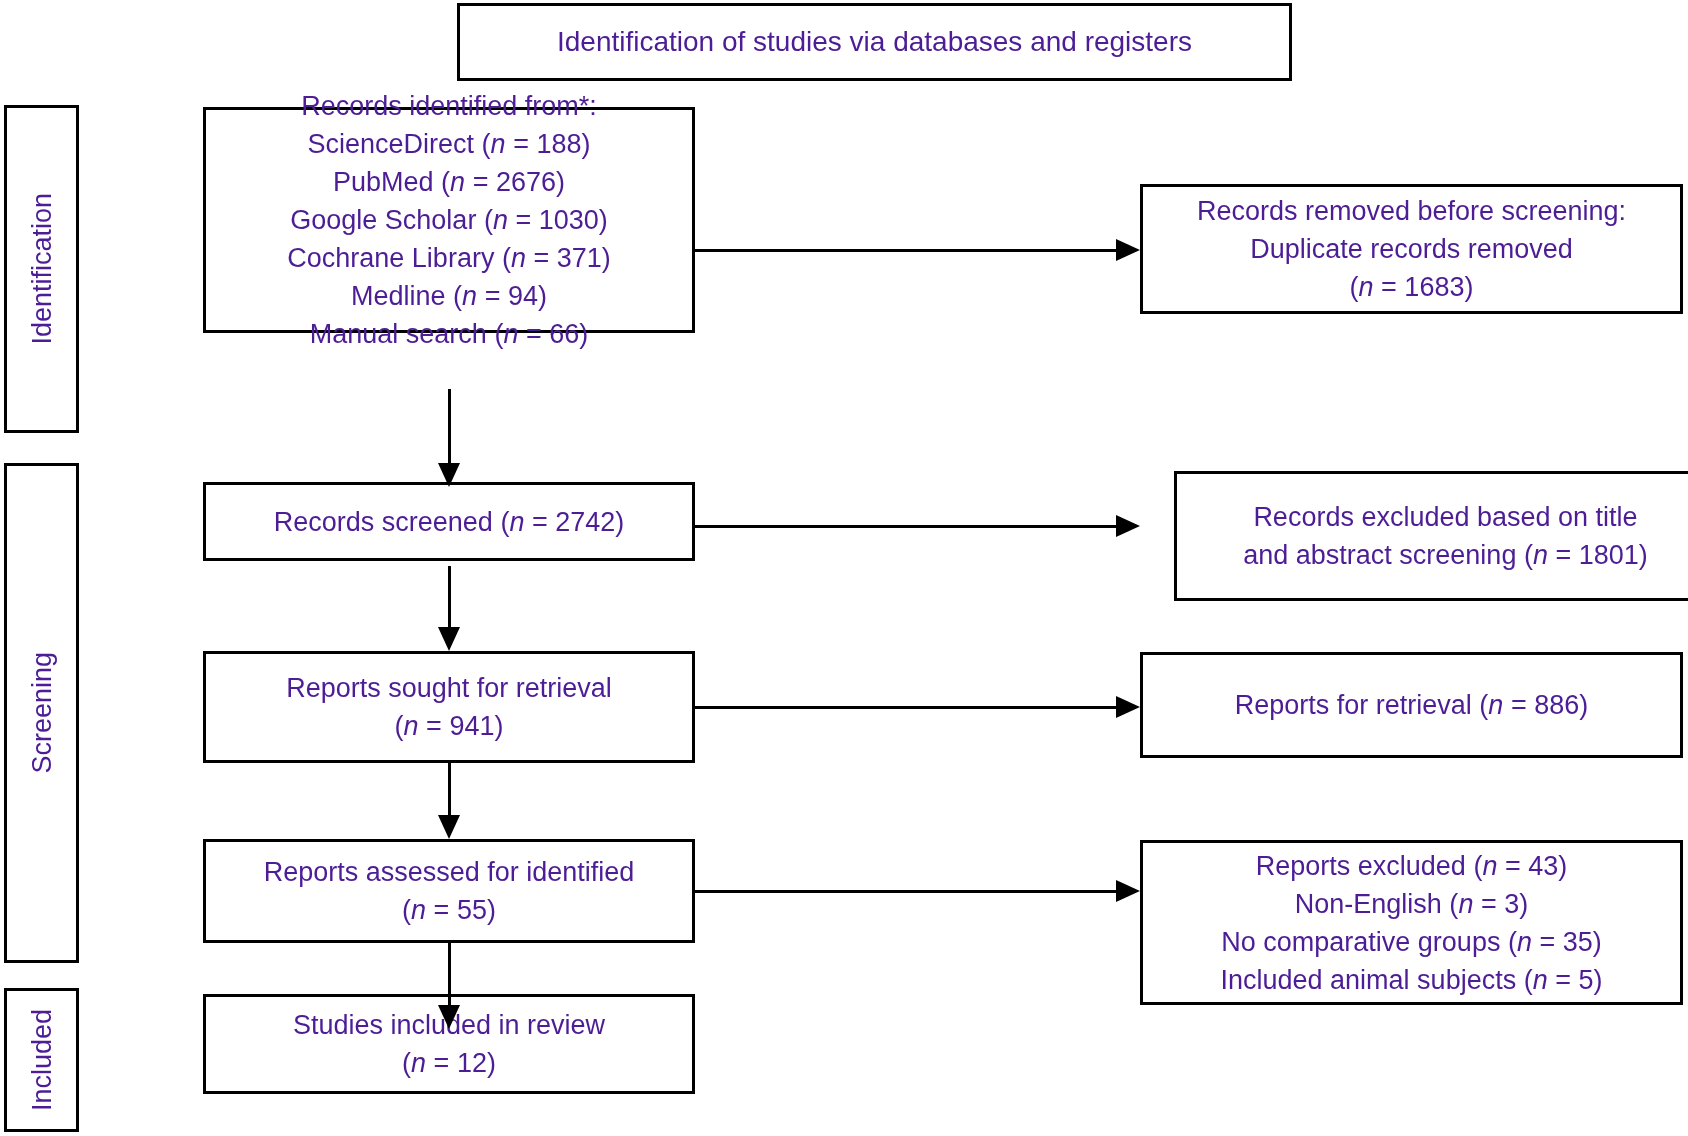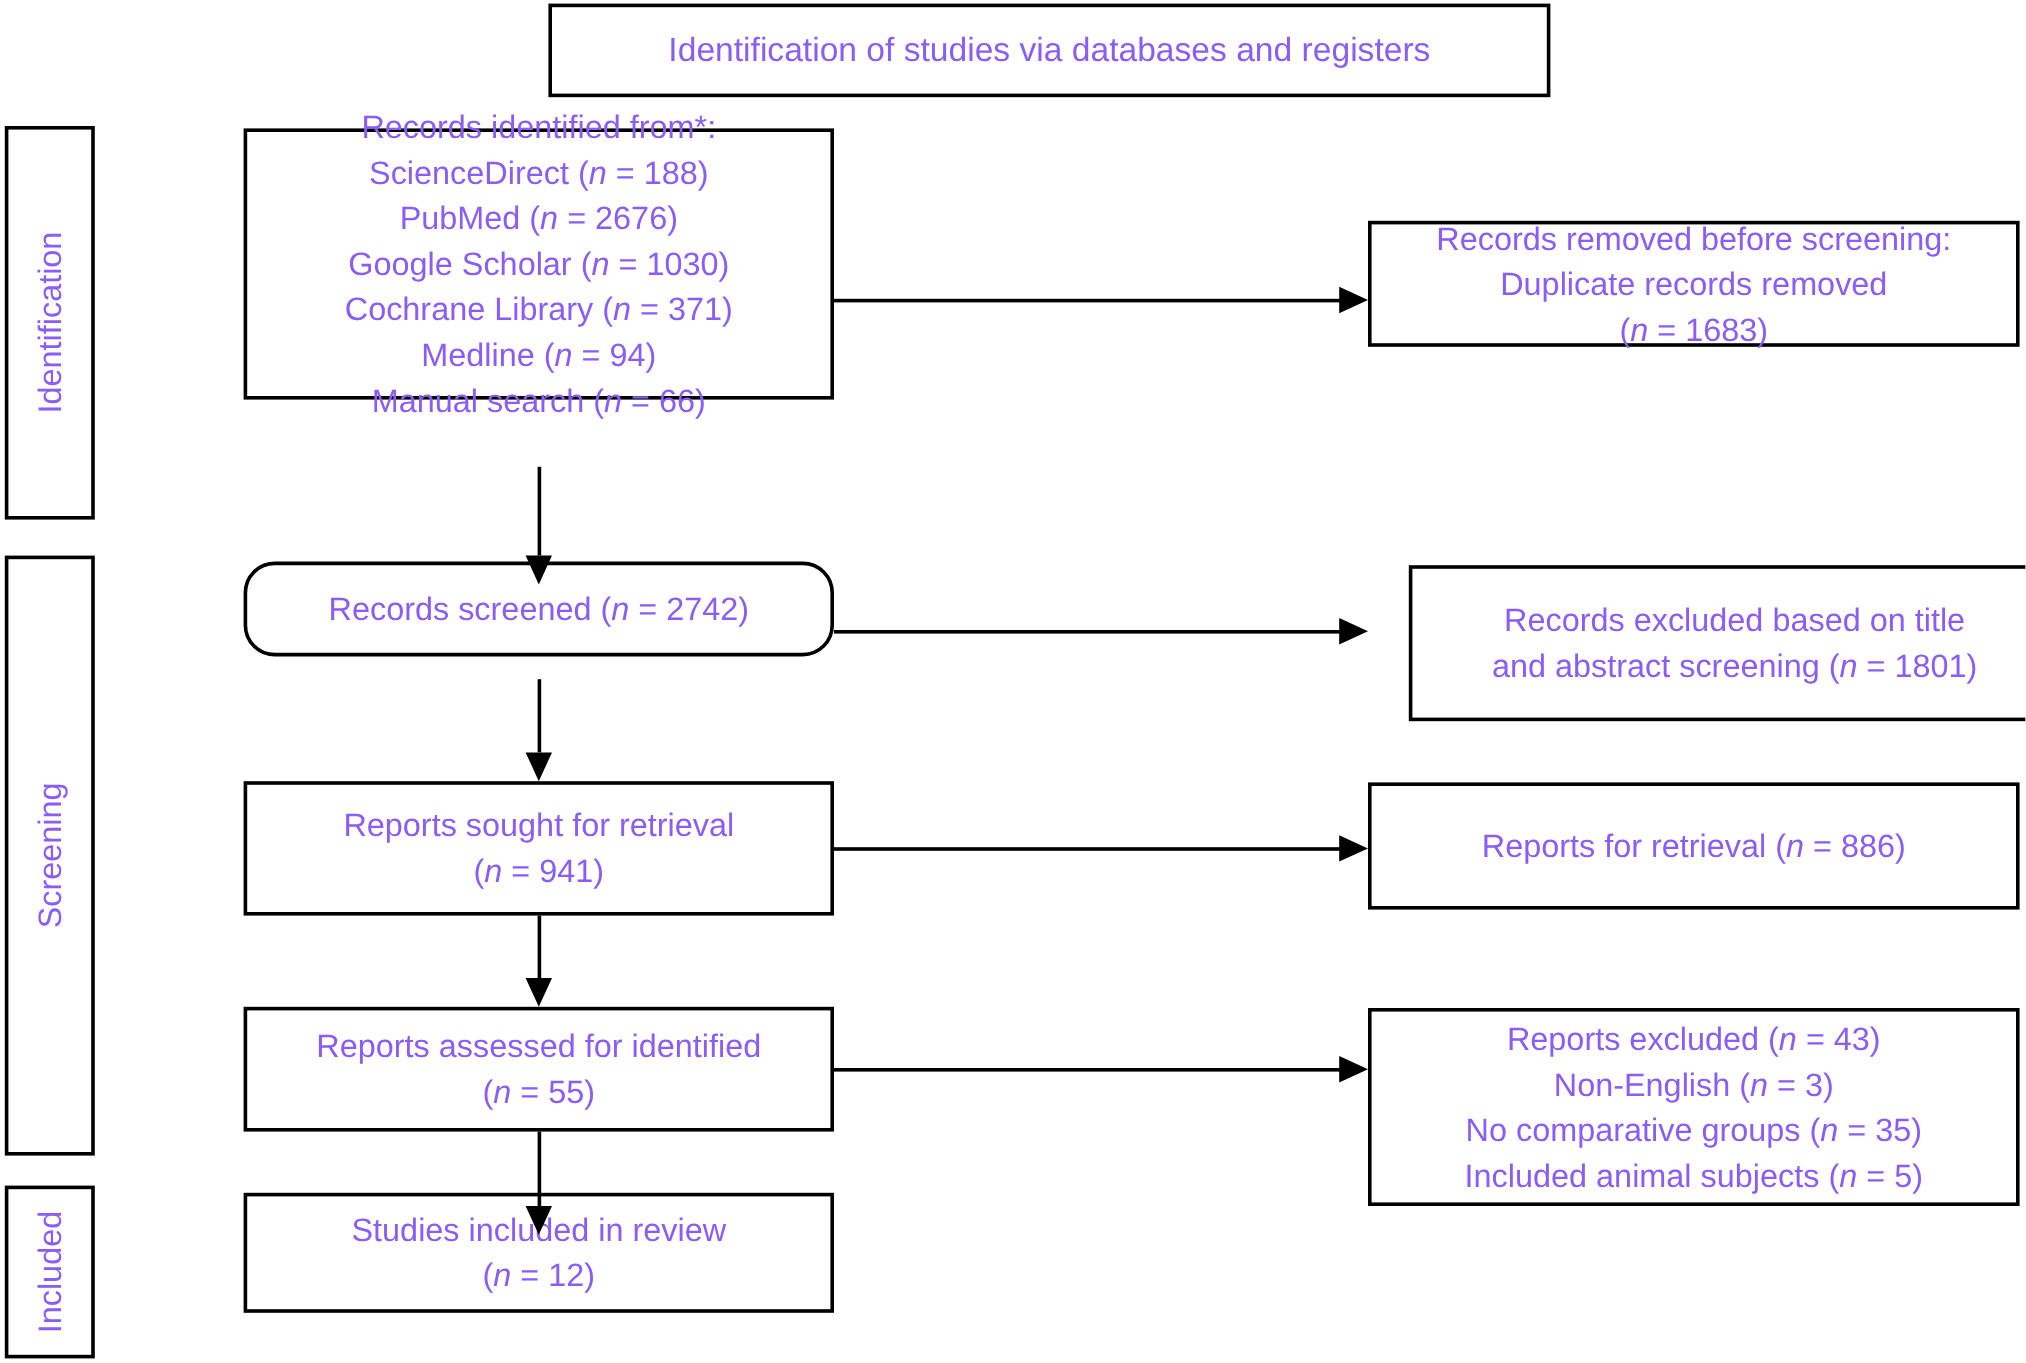--- a/index.html
+++ b/index.html
@@ -2,21 +2,21 @@
 <html><head>
 <meta charset="utf-8">
 <style>
   html, body { margin: 0; padding: 0; background: #ffffff; }
   .canvas {
     position: relative;
     width: 1688px;
     height: 1136px;
     background: #ffffff;
     font-family: "Liberation Sans", "DejaVu Sans", sans-serif;
-    color: #8b5cf6;
+    color: #4c1d95;
     overflow: hidden;
     text-decoration: underline;
   }
   .box {
     position: absolute;
     box-sizing: border-box;
     border: 3px solid #000000;
     background: #ffffff;
     display: flex;
     flex-direction: column;
@@ -33,26 +33,26 @@
   .sb-screening { top: 463px; height: 500px; }
   .sb-included { top: 988px; height: 144px; }
   .vlabel {
     writing-mode: vertical-rl;
     transform: rotate(180deg);
     white-space: nowrap;
     font-size: 27px;
   }
   .leftcol { left: 203px; width: 492px; }
   .l1 { top: 107px; height: 226px; }
-  .l2 { top: 468px; height: 79px; border-radius: 26px; }
+  .l2 { top: 482px; height: 79px; }
   .l3 { top: 651px; height: 112px; justify-content: center; }
   .l4 { top: 839px; height: 104px; }
   .l5 { top: 994px; height: 100px; }
   .rightcol { left: 1140px; width: 543px; }
-  .r1 { top: 184px; height: 105px; }
+  .r1 { top: 184px; height: 130px; }
   .r2 { top: 471px; height: 130px; margin-left: 34px; }
   .r3 { top: 652px; height: 106px; }
   .r4 { top: 840px; height: 165px; }
 
   .vshaft { position: absolute; width: 3px; background: #000; left: 448px; }
   .vhead {
     position: absolute; width: 0; height: 0; left: 438px;
     border-left: 11px solid transparent;
     border-right: 11px solid transparent;
     border-top: 24px solid #000;

